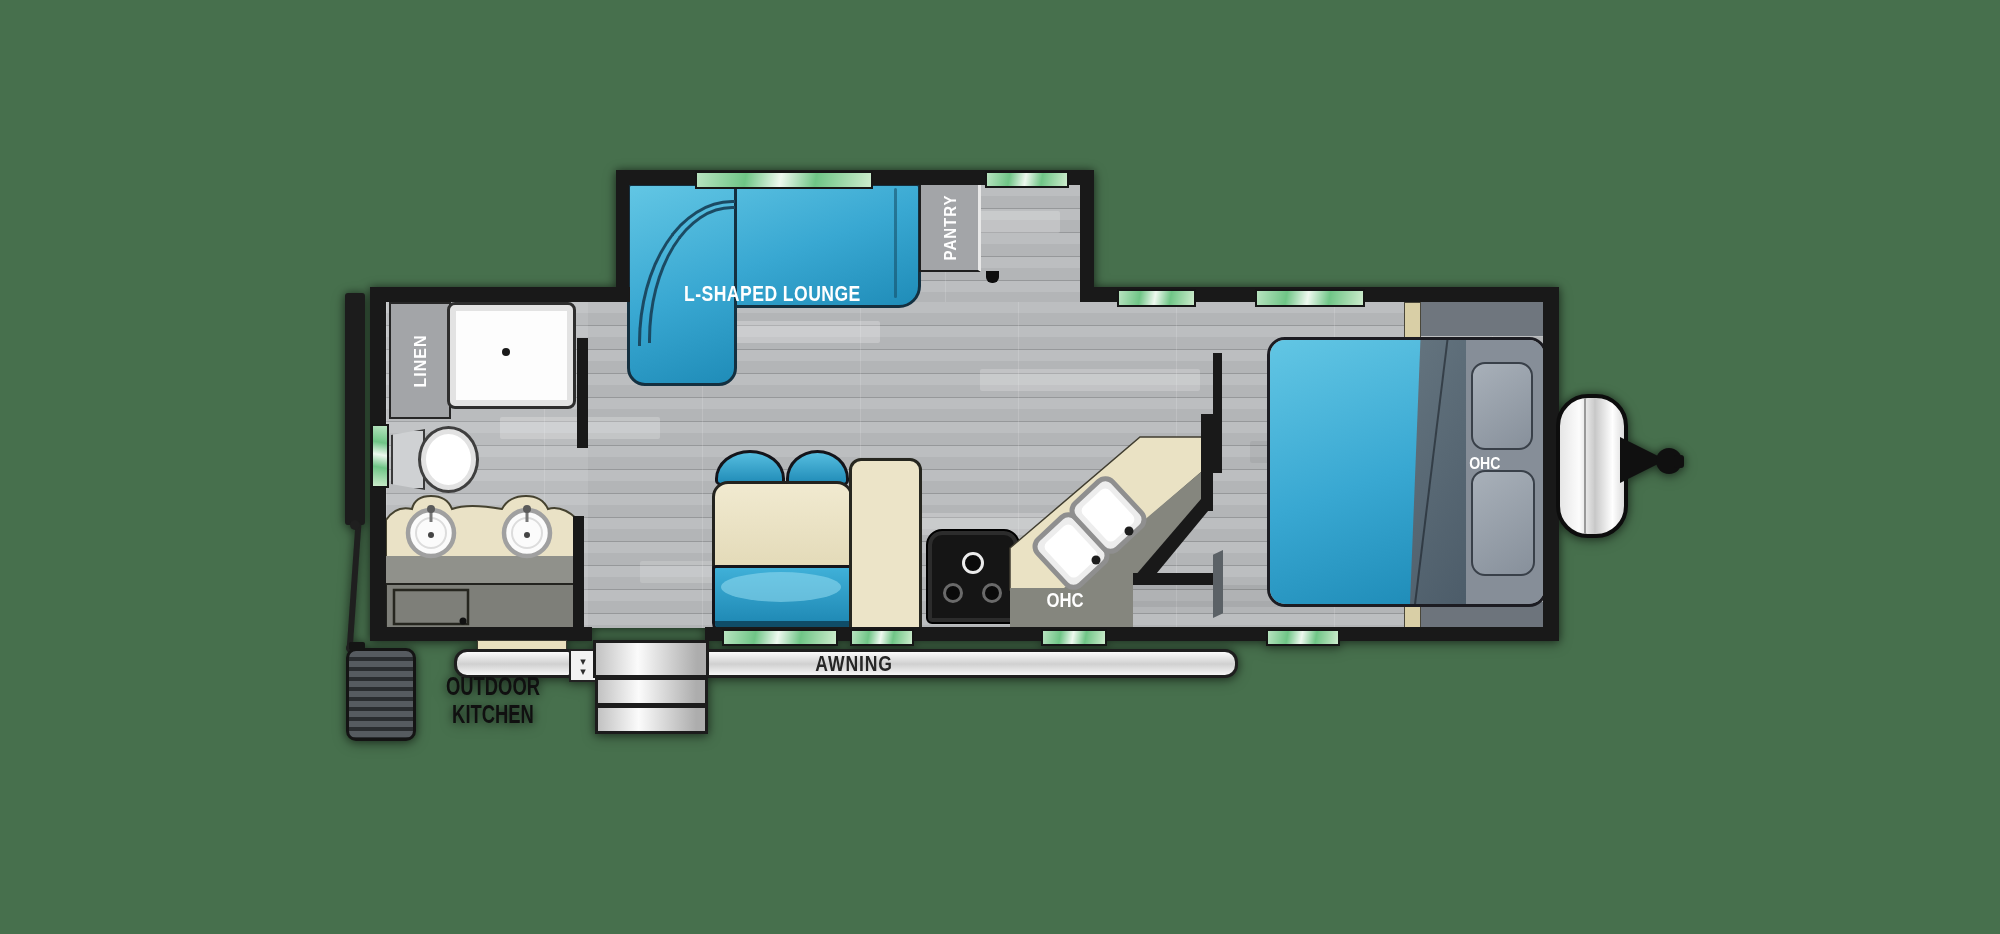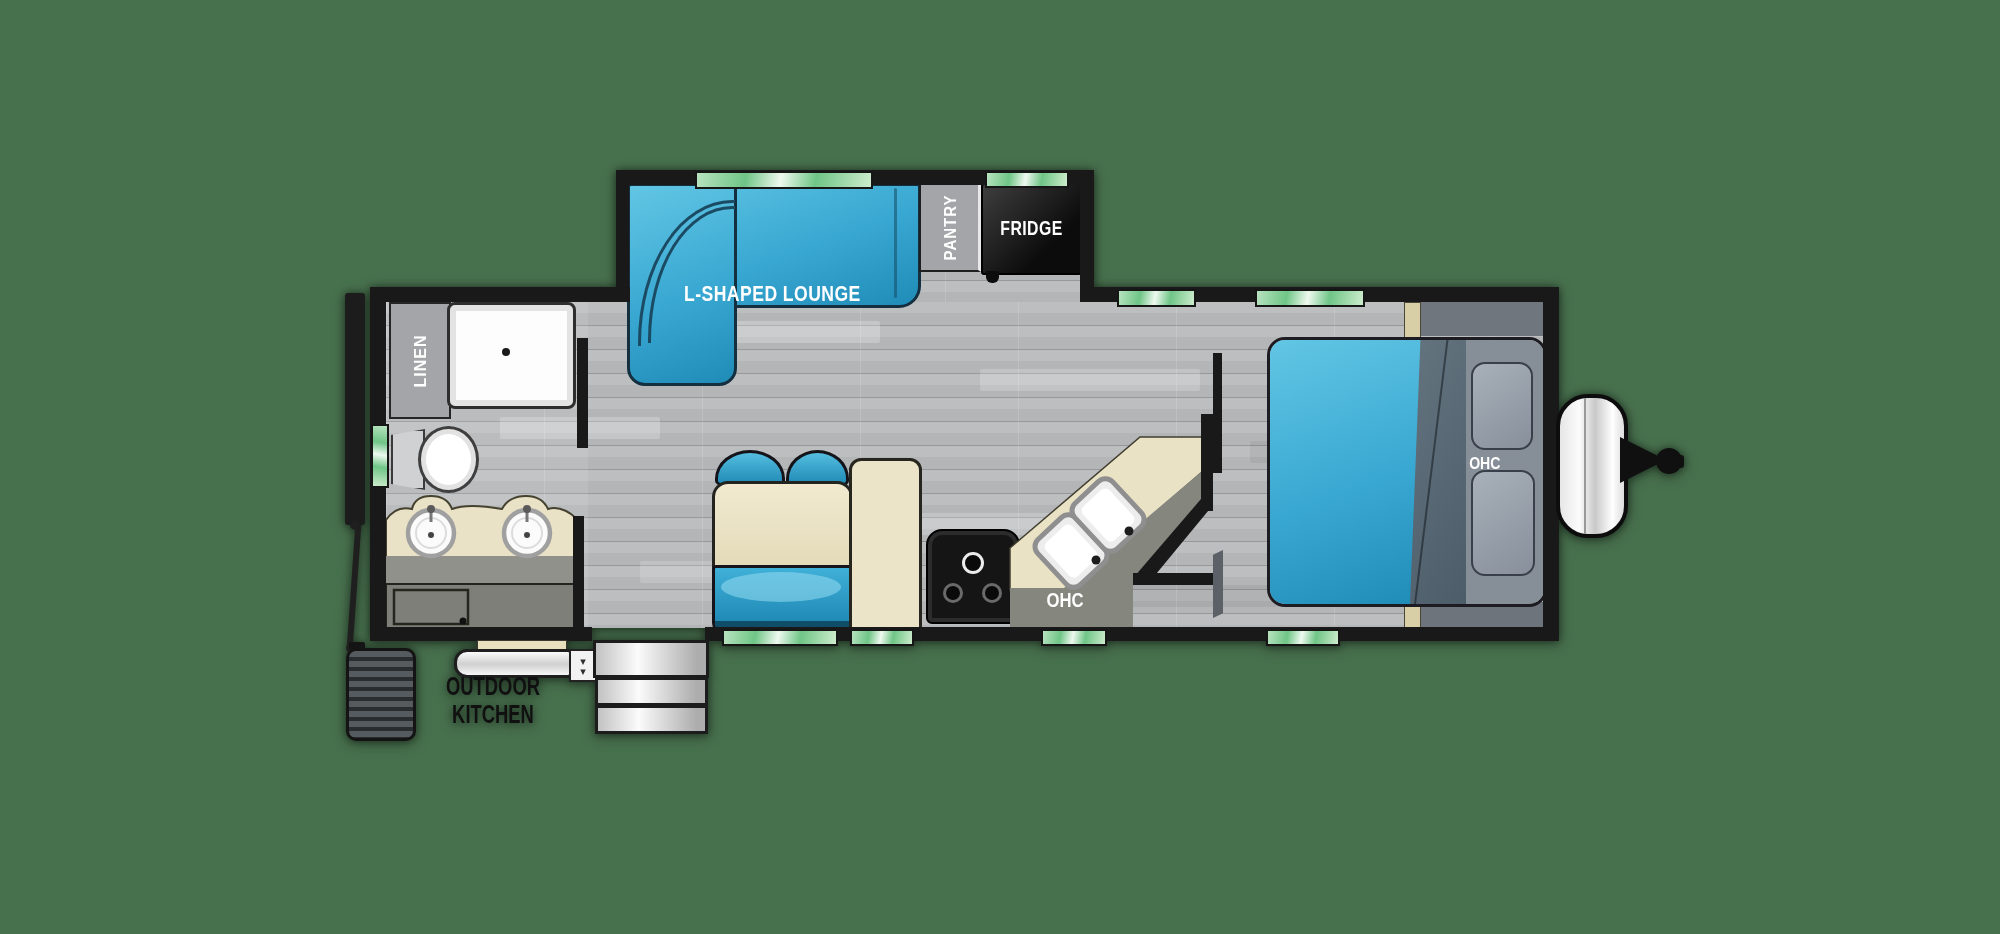--- a/index.html
+++ b/index.html
@@ -73,23 +73,20 @@
   <div class="arc" style="left:638px;top:200px;width:94px;height:143px;border-top-left-radius:94px 143px;"></div>
   <div class="arc" style="left:648px;top:206px;width:84px;height:134px;border-top-left-radius:84px 134px;"></div>
   <div class="abs" style="left:894px;top:188px;width:3px;height:110px;background:rgba(20,74,99,.55);border-radius:2px;"></div>
   <div class="abs center" style="left:629px;top:237px;width:286px;height:24px;margin-top:44px;">
     <span class="cond lbl-white" style="font-size:20px;letter-spacing:.5px;">L-SHAPED LOUNGE</span>
   </div>
 
   <div class="abs center" style="left:919px;top:183px;width:57px;height:85px;background:#a3a5a8;border:2px solid #1f1f1f;border-right:3px solid #e8e8e8;">
     <span class="vtext" style="font-size:15px;">PANTRY</span>
   </div>
-  <div class="abs center" style="left:981px;top:183px;width:97px;height:88px;background:linear-gradient(135deg,#3e3e3e 0%,#0c0c0c 70%);border:2px solid #000;border-radius:3px;">
-    <span class="cond lbl-white" style="font-size:18px;letter-spacing:.5px;">FRIDGE</span>
-  </div>
   <div class="abs" style="left:986px;top:271px;width:13px;height:12px;background:#0d0d0d;border-radius:0 0 6px 6px;"></div>
 
   <div class="abs" style="left:715px;top:450px;width:64px;height:31px;background:linear-gradient(180deg,#55bddf,#1f8ab6);border:3px solid #14141a;border-radius:55% 55% 18% 18% / 85% 85% 18% 18%;"></div>
   <div class="abs" style="left:786px;top:450px;width:57px;height:31px;background:linear-gradient(180deg,#55bddf,#1f8ab6);border:3px solid #14141a;border-radius:55% 55% 18% 18% / 85% 85% 18% 18%;"></div>
   <div class="abs" style="left:712px;top:481px;width:135px;height:84px;background:linear-gradient(180deg,#f1ead0,#e3dab8);border:3px solid #23231f;border-radius:16px 16px 4px 4px;"></div>
   <div class="abs" style="left:712px;top:565px;width:135px;height:62px;background:linear-gradient(180deg,#3fb0d8,#1b84b0);border:3px solid #14141a;border-radius:4px 4px 10px 10px;overflow:hidden;">
     <div style="position:absolute;left:6px;top:4px;width:120px;height:30px;background:rgba(150,220,240,.55);border-radius:50%;"></div>
     <div style="position:absolute;left:0;bottom:0;width:100%;height:9px;background:#0f4d68;"></div>
   </div>
   <div class="abs" style="left:849px;top:458px;width:67px;height:170px;background:#ece4c8;border:3px solid #26261f;border-radius:12px 12px 3px 3px;"></div>
@@ -195,19 +192,24 @@
 
   <div class="abs" style="left:477px;top:640px;width:88px;height:10px;background:#e9e0bd;border:1.5px solid #3c3a30;"></div>
   <div class="bar" style="left:454px;top:649px;width:112px;height:23px;border-radius:13px 4px 4px 13px;"></div>
   <div class="abs center" style="left:569px;top:649px;width:24px;height:29px;background:#f2f2f2;border:2px solid #222;flex-direction:column;line-height:10px;">
     <span style="font-size:11px;color:#2e2e2e;">▾</span>
     <span style="font-size:11px;color:#2e2e2e;">▾</span>
   </div>
   <div class="steps-part" style="left:593px;top:640px;width:110px;height:32px;"></div>
   <div class="steps-part" style="left:595px;top:677px;width:107px;height:23px;"></div>
   <div class="steps-part" style="left:595px;top:705px;width:107px;height:23px;"></div>
+  <div class="bar" style="left:706px;top:649px;width:526px;height:23px;border-radius:3px 13px 13px 3px;">
+    <div class="center" style="position:absolute;left:85px;top:0;width:120px;height:100%;">
+      <span class="cond" style="font-size:20px;font-weight:bold;color:#262626;letter-spacing:1px;">AWNING</span>
+    </div>
+  </div>
   <div class="abs" style="left:408px;top:674px;width:170px;text-align:center;color:#101010;font-weight:bold;font-size:23px;line-height:26px;transform:scale(.8,1.1);">
     <div>OUTDOOR</div>
     <div>KITCHEN</div>
   </div>
 
  </div>
 </div>
 
 </body></html>

